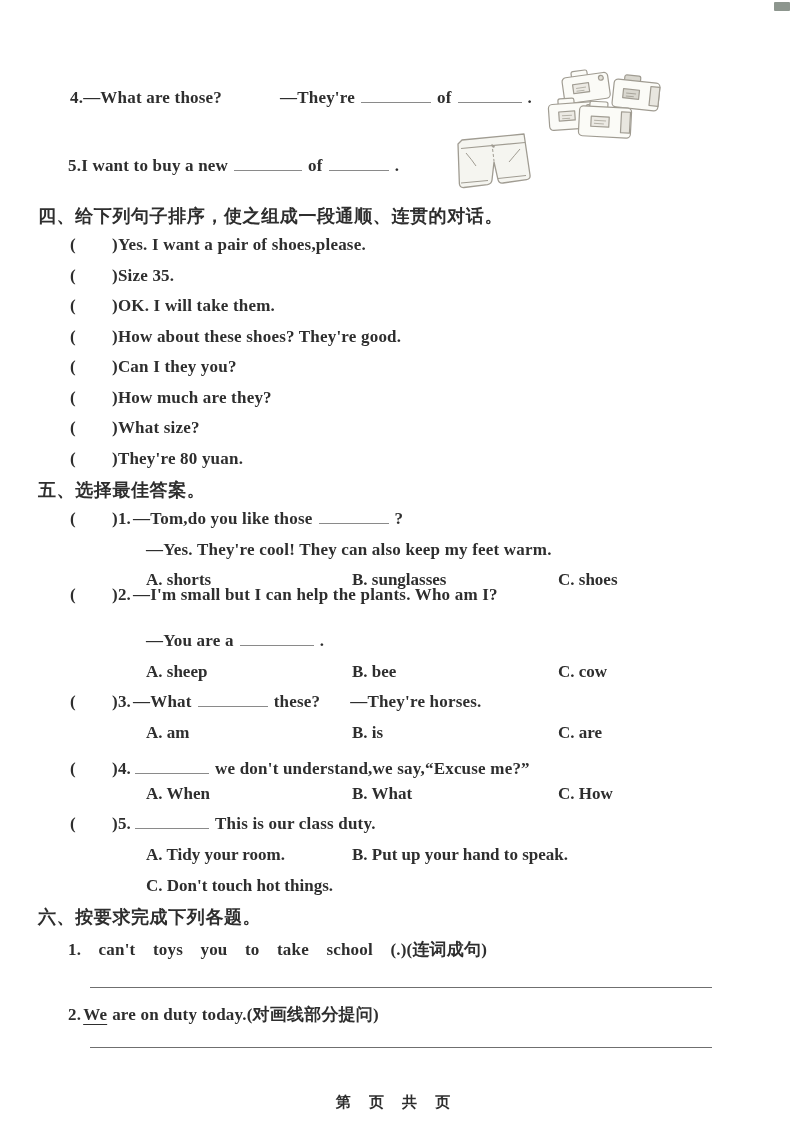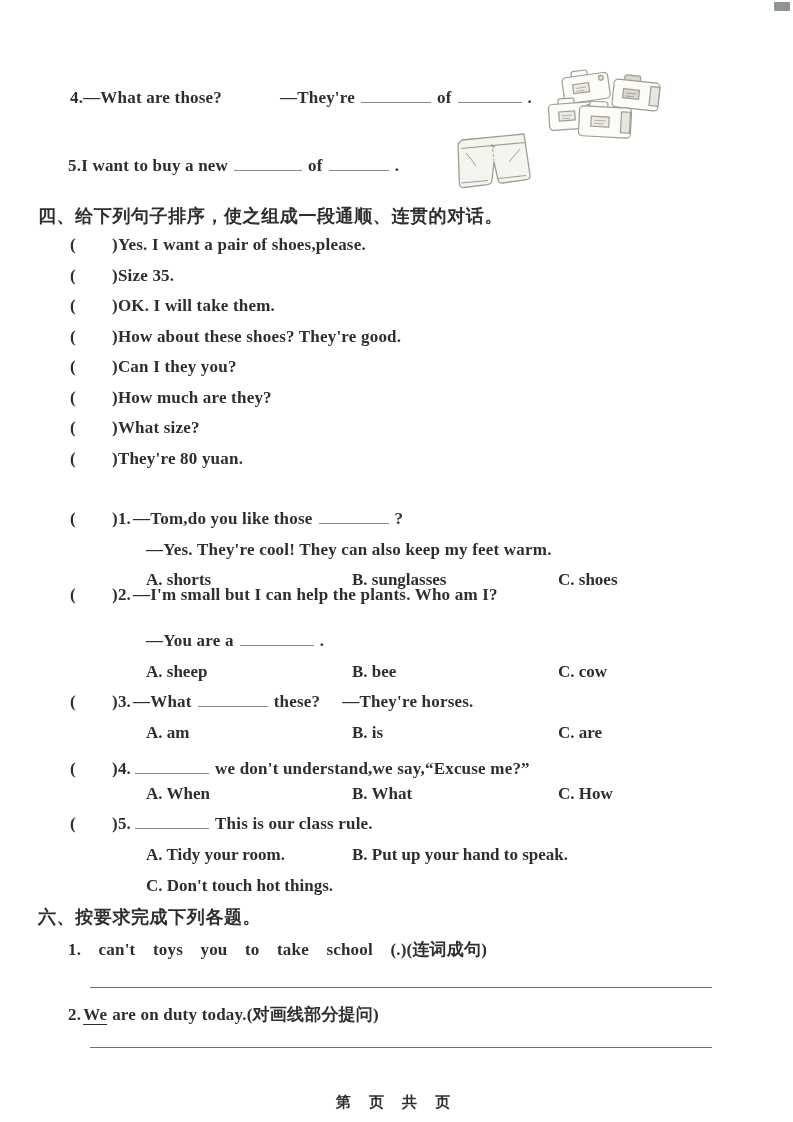--- a/index.html
+++ b/index.html
@@ -10,21 +10,21 @@
   }
   .row{position:absolute;white-space:nowrap;font-size:17px;font-weight:600;letter-spacing:.2px;}
   .cjk{font-family:"Liberation Sans",sans-serif;font-weight:700;font-size:18px;letter-spacing:.6px;}
   .paren-open{display:inline-block;width:42px;}
   .num{margin-right:2px;}
   .blank{display:inline-block;height:13px;border-bottom:1.4px solid #8a8a8a;margin:0 6px;vertical-align:baseline;}
   .w60{width:60px}.w64{width:64px}.w68{width:68px}.w70{width:70px}.w74{width:74px}
   .opt{position:absolute;white-space:nowrap;font-size:17px;font-weight:600;}
   .ansline{position:absolute;height:0;border-top:1.4px solid #6f6f6f;}
   .u{text-decoration:underline;text-underline-offset:4px;margin:0 5px 0 2px;}
-  .reply-gap{margin-left:22px;}
+  .reply-gap{margin-left:30px;}
   .wordsp{word-spacing:13px;}
   .footer{position:absolute;left:0;width:100%;text-align:center;
     font-family:"Liberation Sans",sans-serif;font-size:15px;font-weight:600;letter-spacing:7px;}
   .artifact{position:absolute;background:#8d968e;border-radius:1px;}
   .img-abs{position:absolute;}
 </style>
 </head>
 <body>
 
 <div class="sheet">
@@ -102,20 +102,21 @@
   <div class="row" style="left:70px;top:388px">
     <span class="paren-open">(</span><span>)</span><span>How much are they?</span>
   </div>
   <div class="row" style="left:70px;top:418px">
     <span class="paren-open">(</span><span>)</span><span>What size?</span>
   </div>
   <div class="row" style="left:70px;top:449px">
     <span class="paren-open">(</span><span>)</span><span>They're 80 yuan.</span>
   </div>
 
+  <div class="row cjk" style="left:38px;top:478px">五、选择最佳答案。</div>
 
   <div class="row" style="left:70px;top:509px">
     <span class="paren-open">(</span><span>)</span><span class="num">1.</span><span>—Tom,do you like those</span><span class="blank w70"></span><span>?</span>
   </div>
   <div class="row" style="left:146px;top:540px">—Yes. They're cool! They can also keep my feet warm.</div>
   <span class="opt" style="left:146px;top:570px">A. shorts</span>
   <span class="opt" style="left:352px;top:570px">B. sunglasses</span>
   <span class="opt" style="left:558px;top:570px">C. shoes</span>
 
   <div class="row" style="left:70px;top:585px">
@@ -136,21 +137,21 @@
   <span class="opt" style="left:558px;top:723px">C. are</span>
 
   <div class="row" style="left:70px;top:759px">
     <span class="paren-open">(</span><span>)</span><span class="num">4.</span><span class="blank w74" style="margin-left:2px"></span><span>we don't understand,we say,“Excuse me?”</span>
   </div>
   <span class="opt" style="left:146px;top:784px">A. When</span>
   <span class="opt" style="left:352px;top:784px">B. What</span>
   <span class="opt" style="left:558px;top:784px">C. How</span>
 
   <div class="row" style="left:70px;top:814px">
-    <span class="paren-open">(</span><span>)</span><span class="num">5.</span><span class="blank w74" style="margin-left:2px"></span><span>This is our class rule.</span>
+    <span class="paren-open">(</span><span>)</span><span class="num">5.</span><span class="blank w74" style="margin-left:2px"></span><span>This is our class duty.</span>
   </div>
   <span class="opt" style="left:146px;top:845px">A. Tidy your room.</span>
   <span class="opt" style="left:352px;top:845px">B. Put up your hand to speak.</span>
   <span class="opt" style="left:146px;top:876px">C. Don't touch hot things.</span>
 
   <div class="row cjk" style="left:38px;top:905px">六、按要求完成下列各题。</div>
 
   <div class="row wordsp" style="left:68px;top:938px">1. can't toys you to take school (.)(连词成句)</div>
 
   <div class="ansline" style="left:90px;top:987px;width:622px"></div>

